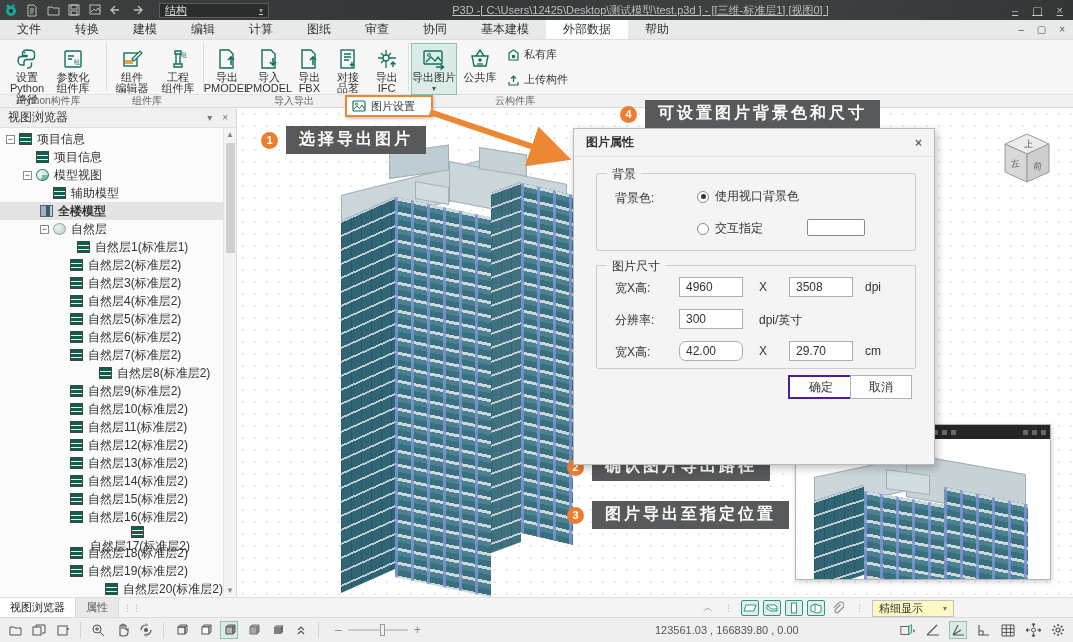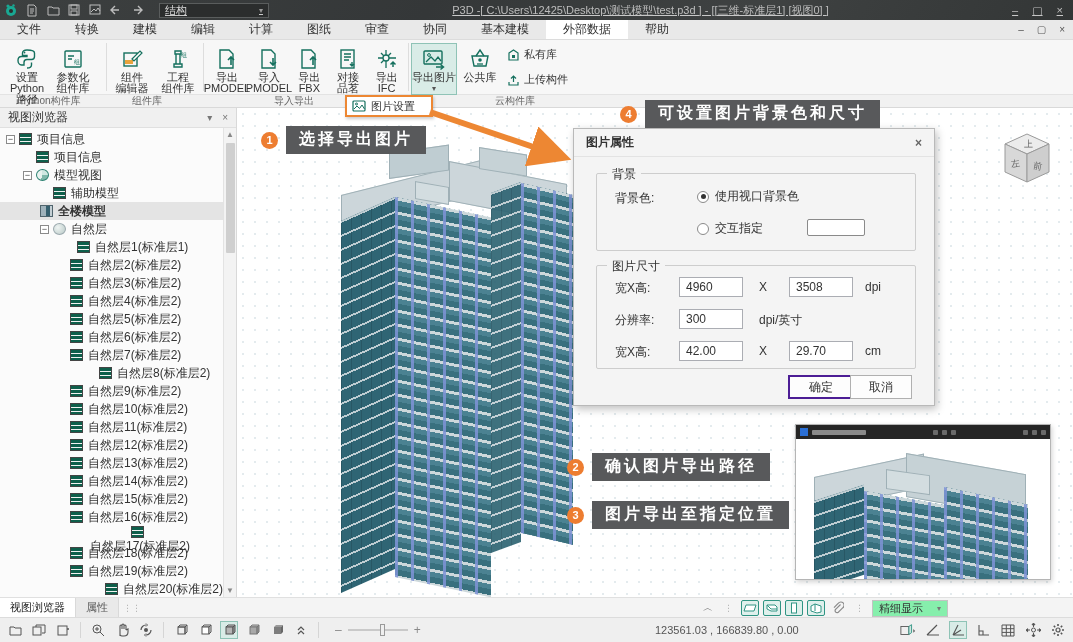--- a/index.html
+++ b/index.html
@@ -75,21 +75,21 @@
 
   
   .step { position:absolute; display:flex; align-items:center; gap:8px; z-index:30; }
   .step-num { width:17px; height:17px; border-radius:50%; background:#ed7d31; color:#fff; font-size:11px; font-weight:bold; display:flex; align-items:center; justify-content:center; flex:0 0 auto; }
   .step-box { background:#58595b; color:#fff; font-size:16px; font-weight:bold; letter-spacing:3px; padding:3px 13px 4px 13px; white-space:nowrap; }
 
   
   .overlay { position:absolute; inset:0; pointer-events:none; z-index:45; }
 
   
-  .dialog { position:absolute; left:336px; top:20px; width:362px; height:278px; background:#f4f4f4; border:1px solid #b9b9b9; box-shadow:2px 3px 8px rgba(0,0,0,.25); z-index:35; }
+  .dialog { position:absolute; left:336px; top:20px; width:362px; height:337px; background:#f4f4f4; border:1px solid #b9b9b9; box-shadow:2px 3px 8px rgba(0,0,0,.25); z-index:35; }
   .dlg-title { height:28px; display:flex; align-items:center; padding:0 12px; font-size:12px; font-weight:bold; color:#333; border-bottom:1px solid #e3e3e3; }
   .dlg-close { margin-left:auto; color:#666; font-size:12px; cursor:default; }
   .groupbox { position:absolute; left:22px; width:320px; border:1px solid #cdcdcd; border-radius:2px; }
   .gb-legend { position:absolute; top:-8px; left:10px; background:#f4f4f4; padding:0 5px; font-size:12px; color:#333; }
   .gb-bg { top:44px; height:78px; }
   .gb-size { top:136px; height:104px; }
   .dlg-row { position:absolute; display:flex; align-items:center; font-size:12px; color:#333; }
   .radio { width:12px; height:12px; border:1px solid #8a8a8a; border-radius:50%; background:#fff; margin-right:6px; position:relative; flex:0 0 auto; }
   .radio.on::after { content:""; position:absolute; left:2.5px; top:2.5px; width:5px; height:5px; border-radius:50%; background:#333; }
   .swatch { width:58px; height:17px; background:#fff; border:1px solid #8a8a8a; border-radius:2px; }
@@ -124,21 +124,21 @@
 
   
   .rowA { position:absolute; top:597px; left:0; width:1073px; height:20px; background:#f4f4f4; border-top:1px solid #e0e0e0; display:flex; align-items:center; }
   .sb-tabs { display:flex; height:100%; }
   .sb-tab { padding:0 10px; display:flex; align-items:center; font-size:11px; color:#555; background:#e9e9e9; border-right:1px solid #d9d9d9; cursor:default; }
   .sb-tab.active { background:#ffffff; color:#222; }
   .splitdots { color:#b5b5b5; font-size:9px; letter-spacing:0; margin:0 4px; }
   .rowA-tools { position:absolute; left:700px; top:0; height:20px; display:flex; align-items:center; gap:4px; }
   .tool-ico { width:18px; height:16px; border:1px solid #2f9483; background:#dff0ec; border-radius:2px; display:flex; align-items:center; justify-content:center; cursor:default; }
   .tool-plain { width:18px; height:16px; display:flex; align-items:center; justify-content:center; cursor:default; }
-  .disp-btn { height:17px; border:1px solid #c3c3c3; background:#86efac; display:flex; align-items:center; font-size:11px; color:#333; padding:0 6px; gap:14px; cursor:default; }
+  .disp-btn { height:17px; border:1px solid #c3c3c3; background:#fef9c3; display:flex; align-items:center; font-size:11px; color:#333; padding:0 6px; gap:20px; cursor:default; }
   .caret-up { color:#555; font-size:10px; width:16px; text-align:center; cursor:default; }
 
   .rowB { position:absolute; top:617px; left:0; width:1073px; height:25px; background:#efefef; border-top:1px solid #dcdcdc; display:flex; align-items:center; }
   .vb-icons { display:flex; align-items:center; gap:6px; padding-left:6px; }
   .vb { width:18px; height:18px; display:flex; align-items:center; justify-content:center; cursor:default; border:1px solid transparent; }
   .vb.sel { background:#d9ece7; border:1px solid #8fc3b6; }
   .vsep { width:1px; height:16px; background:#d5d5d5; margin:0 2px; }
   .slider { display:flex; align-items:center; gap:6px; color:#888; margin-left:8px; }
   .sl-track { width:60px; height:2px; background:#c9c9c9; position:relative; }
   .sl-handle { position:absolute; left:32px; top:-5px; width:5px; height:12px; background:#efefef; border:1px solid #9a9a9a; }
@@ -624,21 +624,21 @@
           <div class="dlg-row" style="left:18px; top:46px;">
               <span>分辨率:</span>
             </div>
           <div class="dinput" style="position:absolute; left:82px; top:43px;">300</div>
           <div class="dlg-row" style="left:162px; top:46px;">
               <span>dpi/英寸</span>
             </div>
           <div class="dlg-row" style="left:18px; top:78px;">
               <span>宽X高:</span>
             </div>
-          <div class="dinput" style="position:absolute; left:82px; top:75px;">42.00</div>
+          <div class="dinput" style="position:absolute; left:82px; top:75px;border-radius:7px;">42.00</div>
           <div class="dlg-row" style="left:162px; top:78px;">
               <span>X</span>
             </div>
           <div class="dinput" style="position:absolute; left:192px; top:75px;">29.70</div>
           <div class="dlg-row" style="left:268px; top:78px;">
               <span>cm</span>
             </div>
         </div>
         <div class="dlg-btn primary" style="left:198px; top:246px; width:66px;">确定</div>
         <div class="dlg-btn" style="left:276px; top:246px; width:62px;">取消</div>

